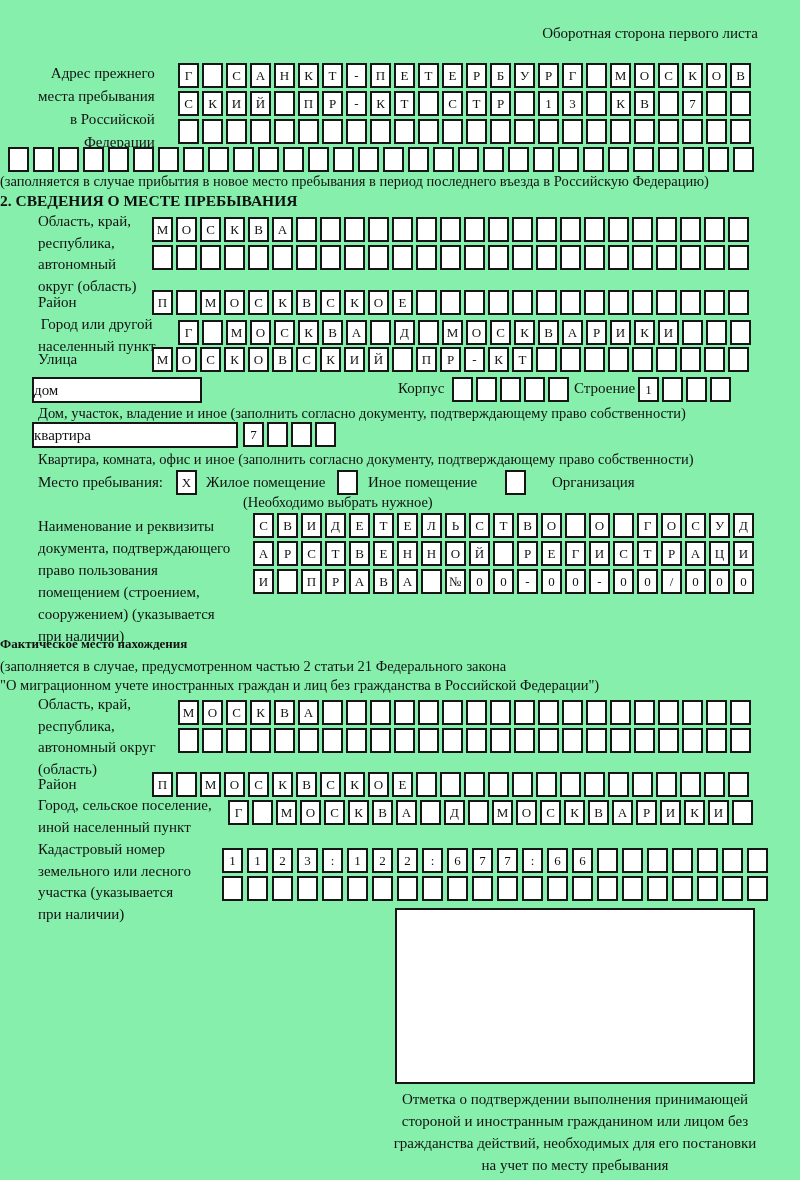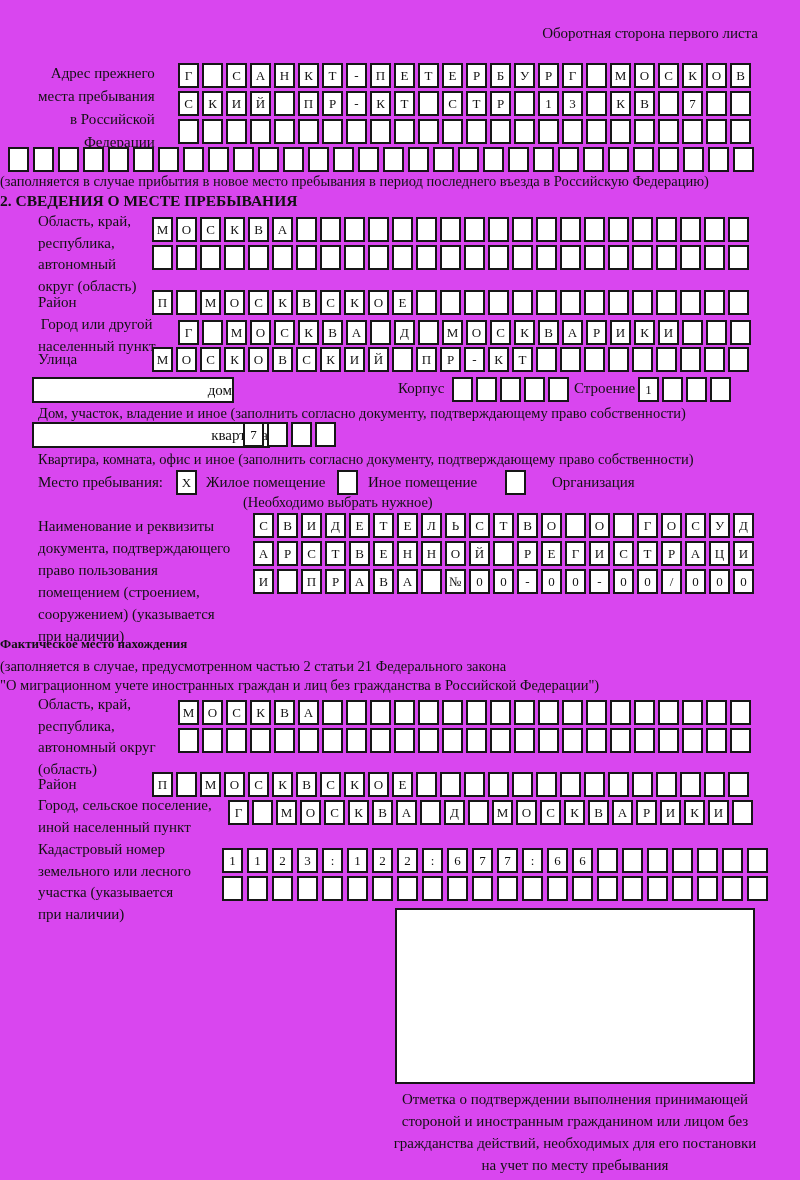--- a/index.html
+++ b/index.html
@@ -1,28 +1,28 @@
 <!DOCTYPE html>
 <html><head>
 <meta charset="utf-8">
 <style>
   html,body{margin:0;padding:0;background:#fff;}
-  #page{position:relative;width:800px;height:1180px;background:#d946ef;color:#111;
+  #page{position:relative;width:800px;height:1180px;background:#86efac;color:#111;
         font-family:"Liberation Serif","DejaVu Serif",serif;overflow:hidden;}
   .abs{position:absolute;}
   .lbl{font-size:15px;line-height:21.5px;white-space:pre-line;color:#111;}
   .cap{font-size:14.5px;line-height:19px;color:#111;}
   .ctr{left:0;width:800px;}
   .bold{font-weight:bold;}
   .row{position:absolute;white-space:nowrap;}
   .cell{display:inline-block;width:17px;height:21px;border:2px solid #161616;margin-right:3px;
         text-align:center;font:13px/21px "Liberation Serif",serif;vertical-align:top;background:#fff;}
   .g4 .cell{margin-right:4px;}
-  .widebox{position:absolute;height:22px;border:2px solid #161616;text-align:right;
-           font:15px/22px "Liberation Serif",serif;background:#fff;padding-left:32px;}
+  .widebox{position:absolute;height:22px;border:2px solid #161616;text-align:left;
+           font:15px/22px "Liberation Serif",serif;background:#fff;}
   .inlab{position:absolute;font-size:15px;line-height:24px;white-space:nowrap;}
   .bigbox{position:absolute;border:2px solid #161616;background:#fff;}
 </style>
 </head>
 <body>
 
 <div id="page">
 
   <div class="abs cap" style="top:24px;left:0;right:42px;text-align:right;font-size:15px;">Оборотная сторона первого листа</div>
 

